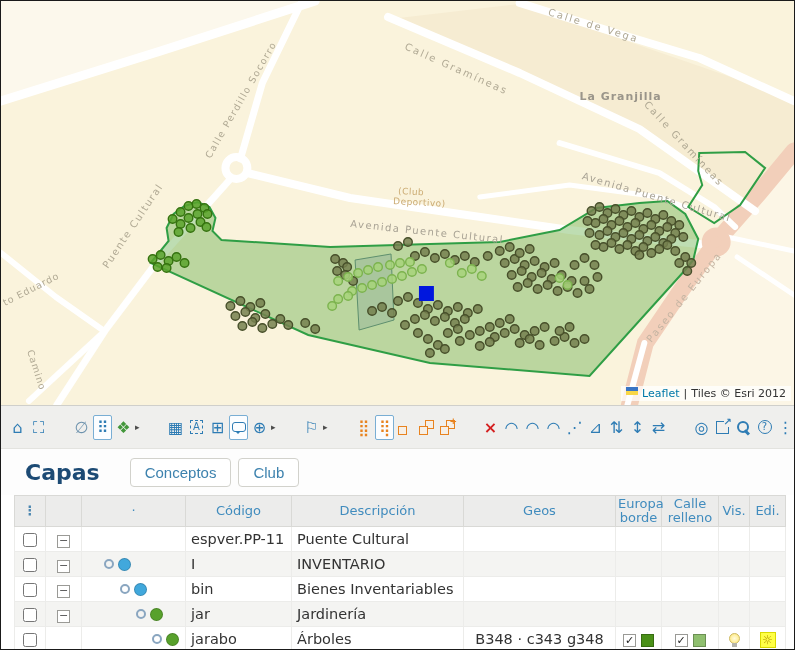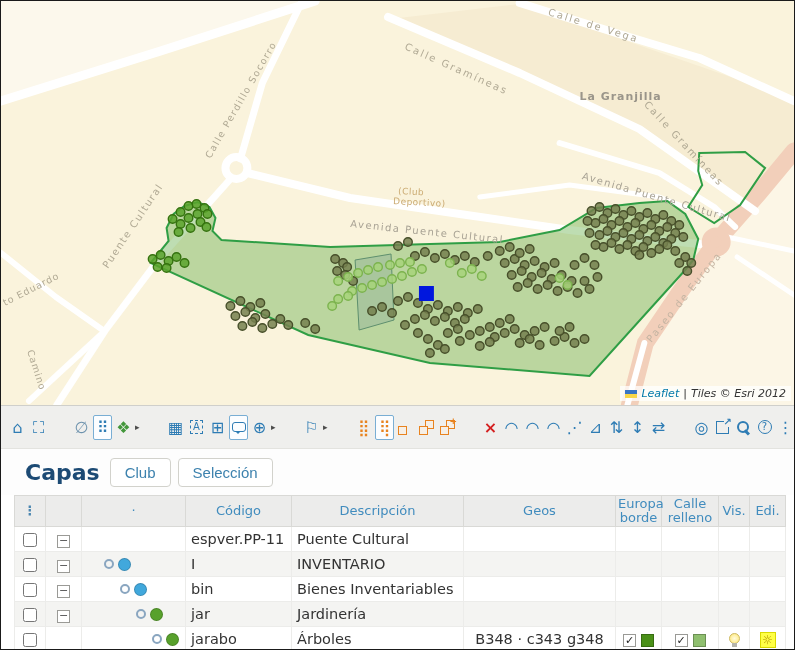--- a/index.html
+++ b/index.html
@@ -3,21 +3,21 @@
 <meta charset="utf-8">
 <style>
   * { margin:0; padding:0; box-sizing:border-box; }
   body { font-family:"DejaVu Sans","Liberation Sans",sans-serif; background:#fff; }
   .window { width:795px; height:650px; border:1px solid #1a1a1a; background:#fff; overflow:hidden; position:relative; }
 
   
   .map-wrap { position:relative; width:100%; height:404px; overflow:hidden; background:#faf3dc; }
   .map-wrap svg { display:block; }
   .attribution { position:absolute; right:3px; bottom:4px; background:rgba(255,255,255,.72);
-    font-size:11px; color:#333; padding:1px 5px; display:flex; align-items:center; gap:4px;font-style:italic; }
+    font-size:11px; color:#333; padding:1px 5px; display:flex; gap:4px; }
   .attribution .leaflet-link { color:#0078a8; text-decoration:none; }
   .ua-flag { display:inline-block; width:12px; height:8px; background:linear-gradient(#3a75c4 50%, #f9d648 50%); }
 
   
   .toolbar { height:44px; background:#efefed; border-top:1px solid #cfcfcb; border-bottom:1px solid #e3e3df;
     display:flex; align-items:center; padding-left:7px; }
   .ticon { width:19px; height:25px; display:flex; align-items:center; justify-content:center;
     font-size:16px; margin-right:2px; border:1px solid transparent; border-radius:2px; cursor:pointer; flex:none; }
   .ticon.selected { border-color:#79aed4; background:#fbfdff; }
   .c-blue { color:#2e7cb4; } .c-orange{ color:#e8831f; } .c-red{ color:#d42020; font-weight:bold; }
@@ -34,21 +34,21 @@
   .search { position:relative; width:15px; height:15px; display:block; }
   .search::before { content:""; position:absolute; top:1px; left:1px; width:8px; height:8px; border:2px solid #2e7cb4; border-radius:50%; }
   .search::after { content:""; position:absolute; bottom:1px; right:1px; width:6px; height:2.5px; background:#2e7cb4; transform:rotate(45deg); }
   .extlink { width:13px; height:13px; border:1.6px solid #2e7cb4; position:relative; display:block; }
   .extlink b { position:absolute; top:-5px; right:-4px; font-size:10px; color:#2e7cb4; background:#efefed; line-height:10px; }
   .circletext { width:14px; height:14px; border:1.5px solid #2e7cb4; border-radius:50%; font-size:10px;
     line-height:12px; text-align:center; color:#2e7cb4; display:block; }
 
   
   .tabs-bar { height:46px; display:flex; align-items:center; padding-left:24px; background:#fdfdfd; }
-  .panel-title { font-size:22px; font-weight:bold; color:#1c4a74; margin-right:10px; }
+  .panel-title { font-size:22px; font-weight:bold; color:#1c4a74; margin-right:30px; }
   .tab { border:1px solid #d2d2cc; border-radius:4px; background:#fff; color:#3d82ae; font-size:15px;
     padding:5px 14px; margin-right:7px; cursor:pointer; }
 
   
   table.layers { border-collapse:collapse; table-layout:fixed; margin-left:13px; width:771px; }
   .layers th { background:#ececeb; color:#418cbe; font-weight:normal; font-size:13px; line-height:14px;
     border:1px solid #d9d9d6; height:30px; padding:1px 2px; text-align:center; }
   .layers td { font-size:14.5px; color:#333; border:1px solid #ececea; height:25px; padding:0 5px;
     background:#fff; white-space:nowrap; overflow:hidden; }
   .layers tr.even td { background:#f4f4f2; }
@@ -390,22 +390,22 @@
       </div>
       <div class="ticon c-blue">
         <span class="circletext">?</span>
       </div>
       <div class="ticon c-blue">⋮</div>
     </div>
 
   <div class="tabs-bar">
     <span class="panel-title">Capas</span>
     <span id="tabs" style="display:flex;">
+        <button class="tab">Conceptos</button>
         <button class="tab">Club</button>
-        <button class="tab">Selección</button>
       </span>
   </div>
 
   <table class="layers">
     <colgroup id="cols">
         <col style="width: 31px;">
         <col style="width: 36px;">
         <col style="width: 104px;">
         <col style="width: 106px;">
         <col style="width: 172px;">

